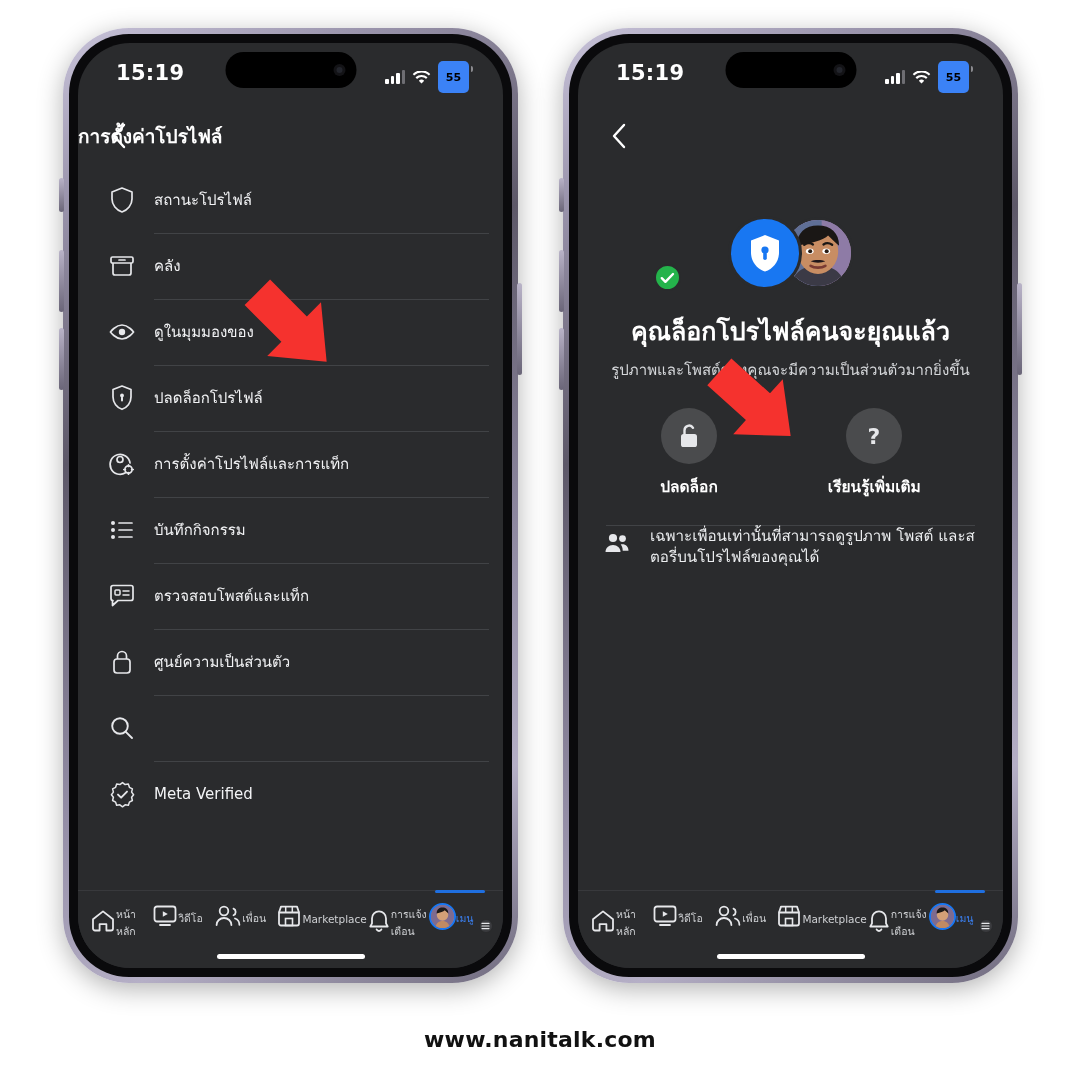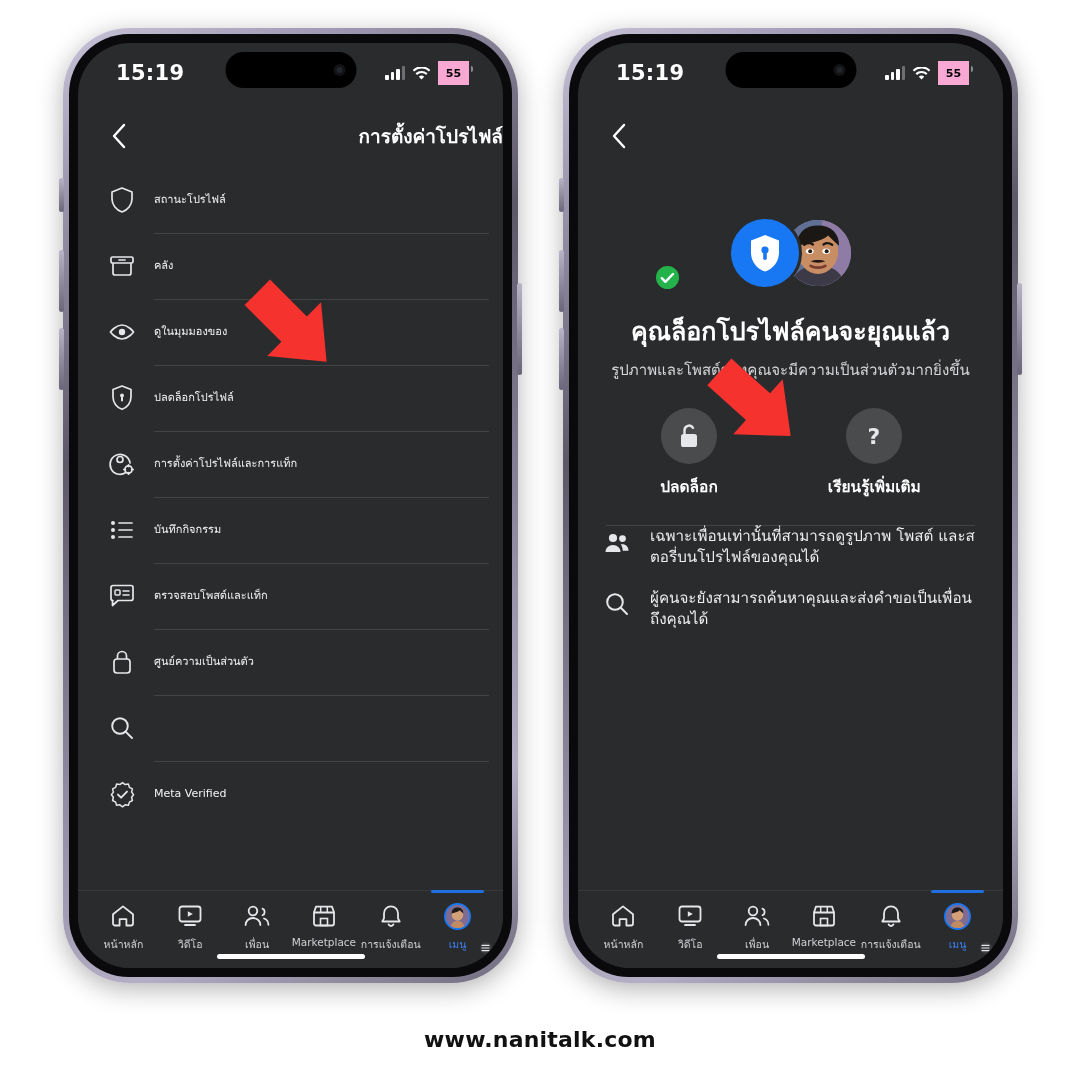--- a/index.html
+++ b/index.html
@@ -77,57 +77,57 @@
   }
   .sb-right { display: flex; align-items: center; gap: 7px; }
   .sig { display: flex; align-items: flex-end; gap: 2px; height: 14px; }
   .sig i { width: 3.5px; background:#fff; border-radius: 1px; display:block; }
   .sig i:nth-child(1){ height:5px; }
   .sig i:nth-child(2){ height:8px; }
   .sig i:nth-child(3){ height:11px; }
   .sig i:nth-child(4){ height:14px; background:#6e6e73; }
   .wifi { width: 19px; height: 14px; position: relative; }
   .batt {
-    width: 31px; height: 24px; border-radius: 0;
-    background: #f9a8d4; position: relative;
+    width: 31px; height: 32px; border-radius: 5px;
+    background: #3b82f6; position: relative;
     display:flex; align-items:center; justify-content:center;
   }
   .batt span { color:#000; font-size:11px; font-weight:bold; line-height:1; }
   .batt::after {
     content:""; position:absolute; right:-4px; top:5px;
     width:2.5px; height:6px; border-radius:0 2px 2px 0;
     background:#8b8b8f;
   }
 
   
   .navhdr {
     height: 62px; flex: 0 0 auto;
     display: flex; align-items: center;
     padding: 0 26px; position: relative;
   }
   .backbtn { width: 30px; height: 30px; display:flex; align-items:center; justify-content:center; }
   .nav-title {
-    position: absolute; left: 0; right: 0; text-align: right;
+    position: absolute; left: 0; right: 0; text-align: left;
     color: #fff; font-size: 19px; font-weight: bold;
     pointer-events: none;
   }
 
   
   .list { flex: 1 1 auto; overflow: hidden; }
   .row {
     display: flex; align-items: center;
     min-height: 66px; padding: 0 0 0 22px;
     position: relative;
   }
   .row .ico {
     width: 44px; min-width: 44px; height: 44px;
     display: flex; align-items: center; justify-content: center;
     margin-right: 10px;
   }
-  .row .txt { color: #f2f3f5; font-size: 11px; line-height: 1.25; }
+  .row .txt { color: #f2f3f5; font-size: 15px; line-height: 1.25; }
   .row .body { flex: 1 1 auto; padding-right: 18px; }
   .row .divider {
     position: absolute; left: 76px; right: 14px; top: 0; height: 1px;
     background: #414346;
   }
   .row:first-child .divider { display: none; }
 
   
   .lockpane { flex: 1 1 auto; padding: 14px 26px 0; overflow: hidden; }
   .avatars {
@@ -186,22 +186,22 @@
 
   
   .tabbar {
     flex: 0 0 auto; height: 78px;
     background: #2a2b2d;
     display: flex; align-items: flex-start;
     padding: 10px 12px 0; position: relative;
     border-top: 1px solid #38393c;
   }
   .tab {
-    flex: 1 1 0; display: flex; flex-direction: column;
-    align-items: center; justify-content: flex-start; position: relative; text-align: right;
+    flex: 1 1 0; display: flex; 
+    align-items: center; justify-content: flex-start; position: relative;
   }
   .tab .ti { height: 30px; display:flex; align-items:center; justify-content:center; }
   .tab .tl { color: #cfd1d4; font-size: 10.5px; margin-top: 5px; }
   .tab.active .tl { color: #3b82f6; }
   .tab-indicator {
     position: absolute; top: -11px; left: 10%; right: 10%;
     height: 3px; background: #1f6fe0; border-radius: 2px;
   }
   .nav-avatar {
     width: 27px; height: 27px; border-radius: 50%;
@@ -596,29 +596,20 @@
               <div class="fi">
                 <svg width="26" height="22" viewBox="0 0 26 22">
                     <circle cx="9" cy="6" r="4.1" fill="#e6e7ea"></circle>
                     <path d="M1.5 20c0-4.1 3.3-7 7.5-7s7.5 2.9 7.5 7z" fill="#e6e7ea"></path>
                     <circle cx="18.5" cy="6.6" r="3.4" fill="#e6e7ea"></circle>
                     <path d="M18.4 12.3c3.5 0 6.1 2.6 6.1 6.4h-5.8c0-2.5-.7-4.6-2-6.1.6-.2 1.1-.3 1.7-.3z" fill="#e6e7ea"></path>
                   </svg>
               </div>
               <div class="ft">เฉพาะเพื่อนเท่านั้นที่สามารถดูรูปภาพ โพสต์ และสตอรี่บนโปรไฟล์ของคุณได้</div>
             </div>
-            <div class="fact">
-              <div class="fi">
-                <svg width="26" height="26" viewBox="0 0 26 26">
-                    <circle cx="11" cy="11" r="7.8" fill="none" stroke="#e6e7ea" stroke-width="2"></circle>
-                    <path d="M16.8 16.8 23 23" stroke="#e6e7ea" stroke-width="2" stroke-linecap="round"></path>
-                  </svg>
-              </div>
-              <div class="ft">ผู้คนจะยังสามารถค้นหาคุณและส่งคำขอเป็นเพื่อนถึงคุณได้</div>
-            </div>
           </div>
 
         </div>
 
         <div class="tabbar">
           <div class="tab">
             <div class="ti">
               <svg width="26" height="24" viewBox="0 0 26 24">
                   <path d="M3 10.2 13 2.4l10 7.8v9.3a2 2 0 0 1-2 2h-4.6v-6.3h-6.8v6.3H5a2 2 0 0 1-2-2z" fill="none" stroke="#e6e7ea" stroke-width="1.8" stroke-linejoin="round"></path>
                 </svg>

